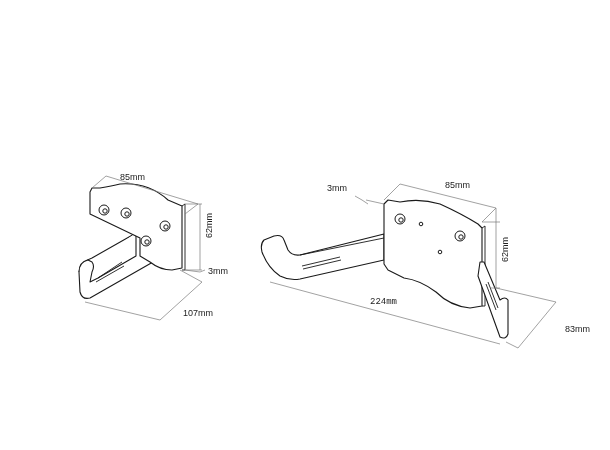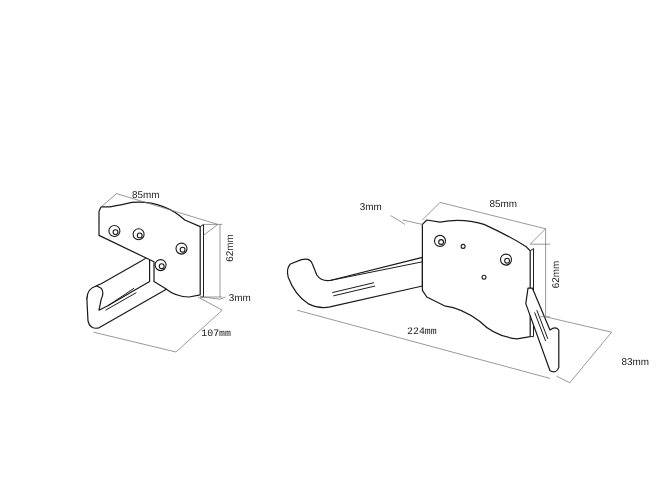--- a/index.html
+++ b/index.html
@@ -63,19 +63,19 @@
     <path class="dim" d="M355,196 L362,200 L368,204 M384,204 L366,200"></path>
     <path class="dim" d="M482,222 L500,222 M490,288 L500,288 M496,208 L496,288"></path>
     <path class="dim" d="M270,282 L500,344"></path>
     <path class="dim" d="M496,288 L556,302 L518,348 L506,342"></path>
   </g>
 </svg>
 
 <div class="lbl" style="left:120px;top:172px;">85mm</div>
 <div class="lbl vert" style="left:204px;top:238px;">62mm</div>
 <div class="lbl" style="left:208px;top:266px;">3mm</div>
-<div class="lbl" style="left:183px;top:298px;font-family:Liberation Mono, monospace;">107mm</div>
+<div class="lbl" style="left:183px;top:308px;">107mm</div>
 
 <div class="lbl" style="left:327px;top:183px;">3mm</div>
 <div class="lbl" style="left:445px;top:180px;">85mm</div>
 <div class="lbl vert" style="left:500px;top:262px;">62mm</div>
 <div class="lbl" style="left:370px;top:297px;font-family:Liberation Mono, monospace;">224mm</div>
 <div class="lbl" style="left:565px;top:324px;">83mm</div>
 
 </body></html>

